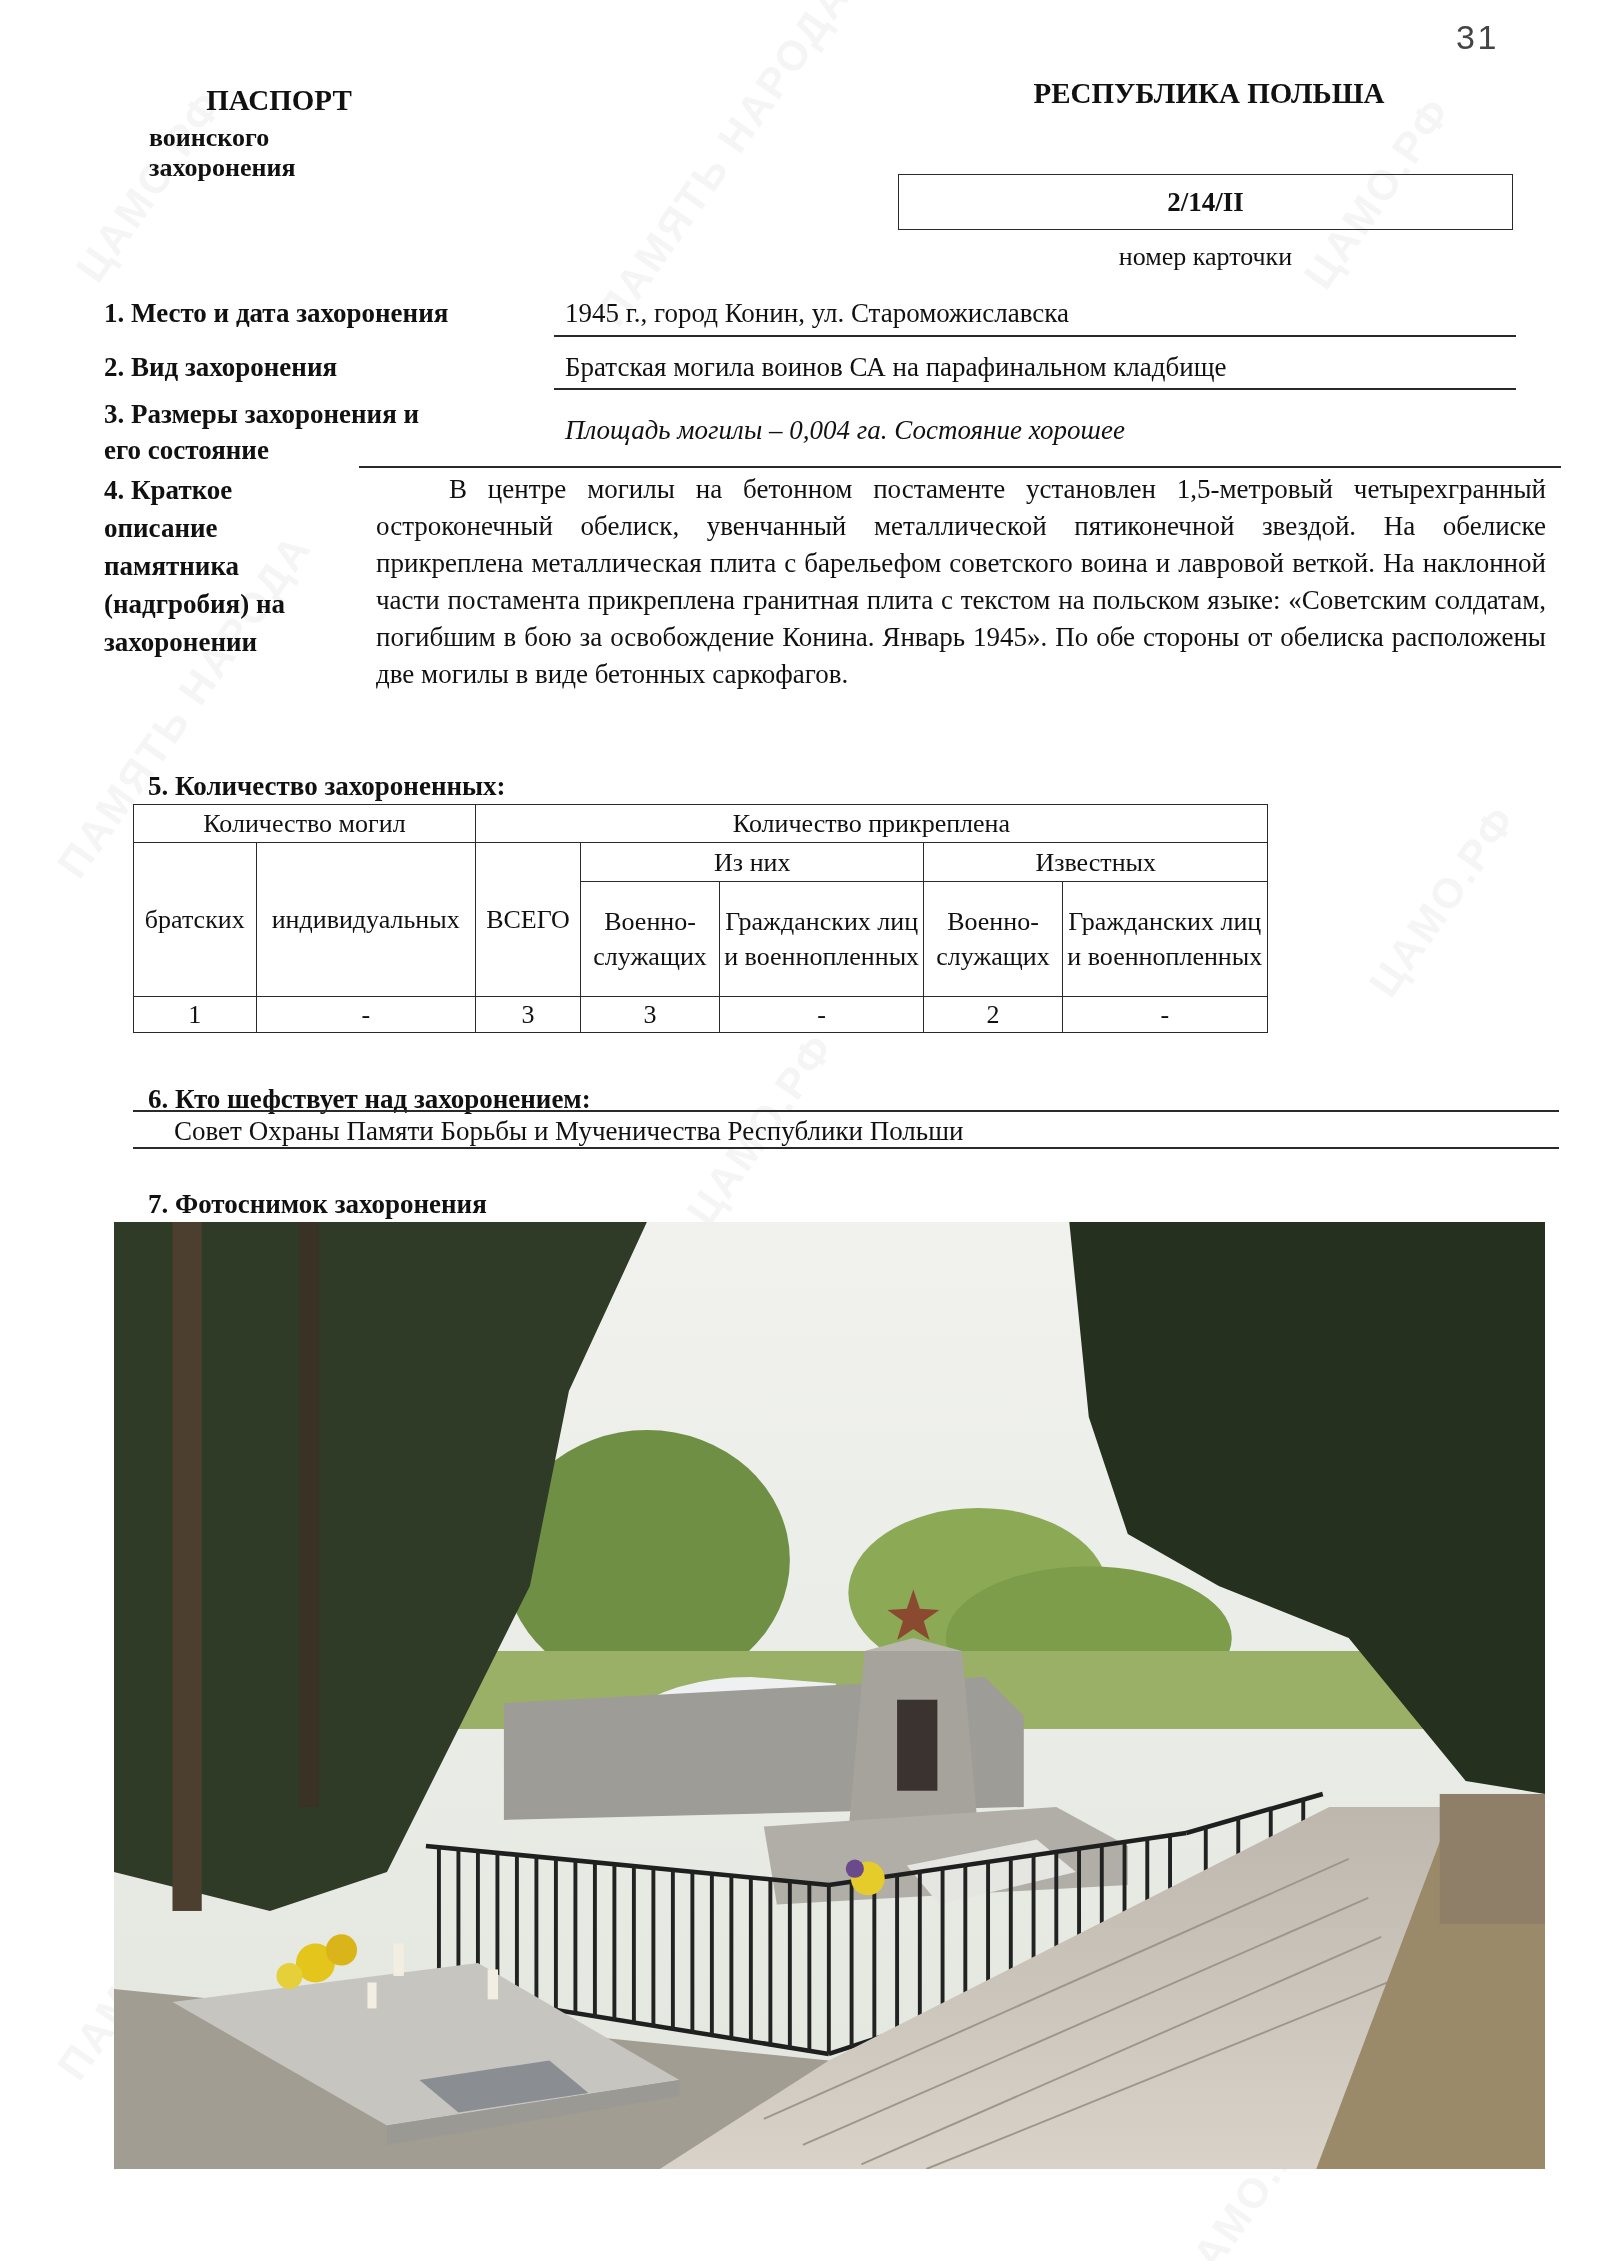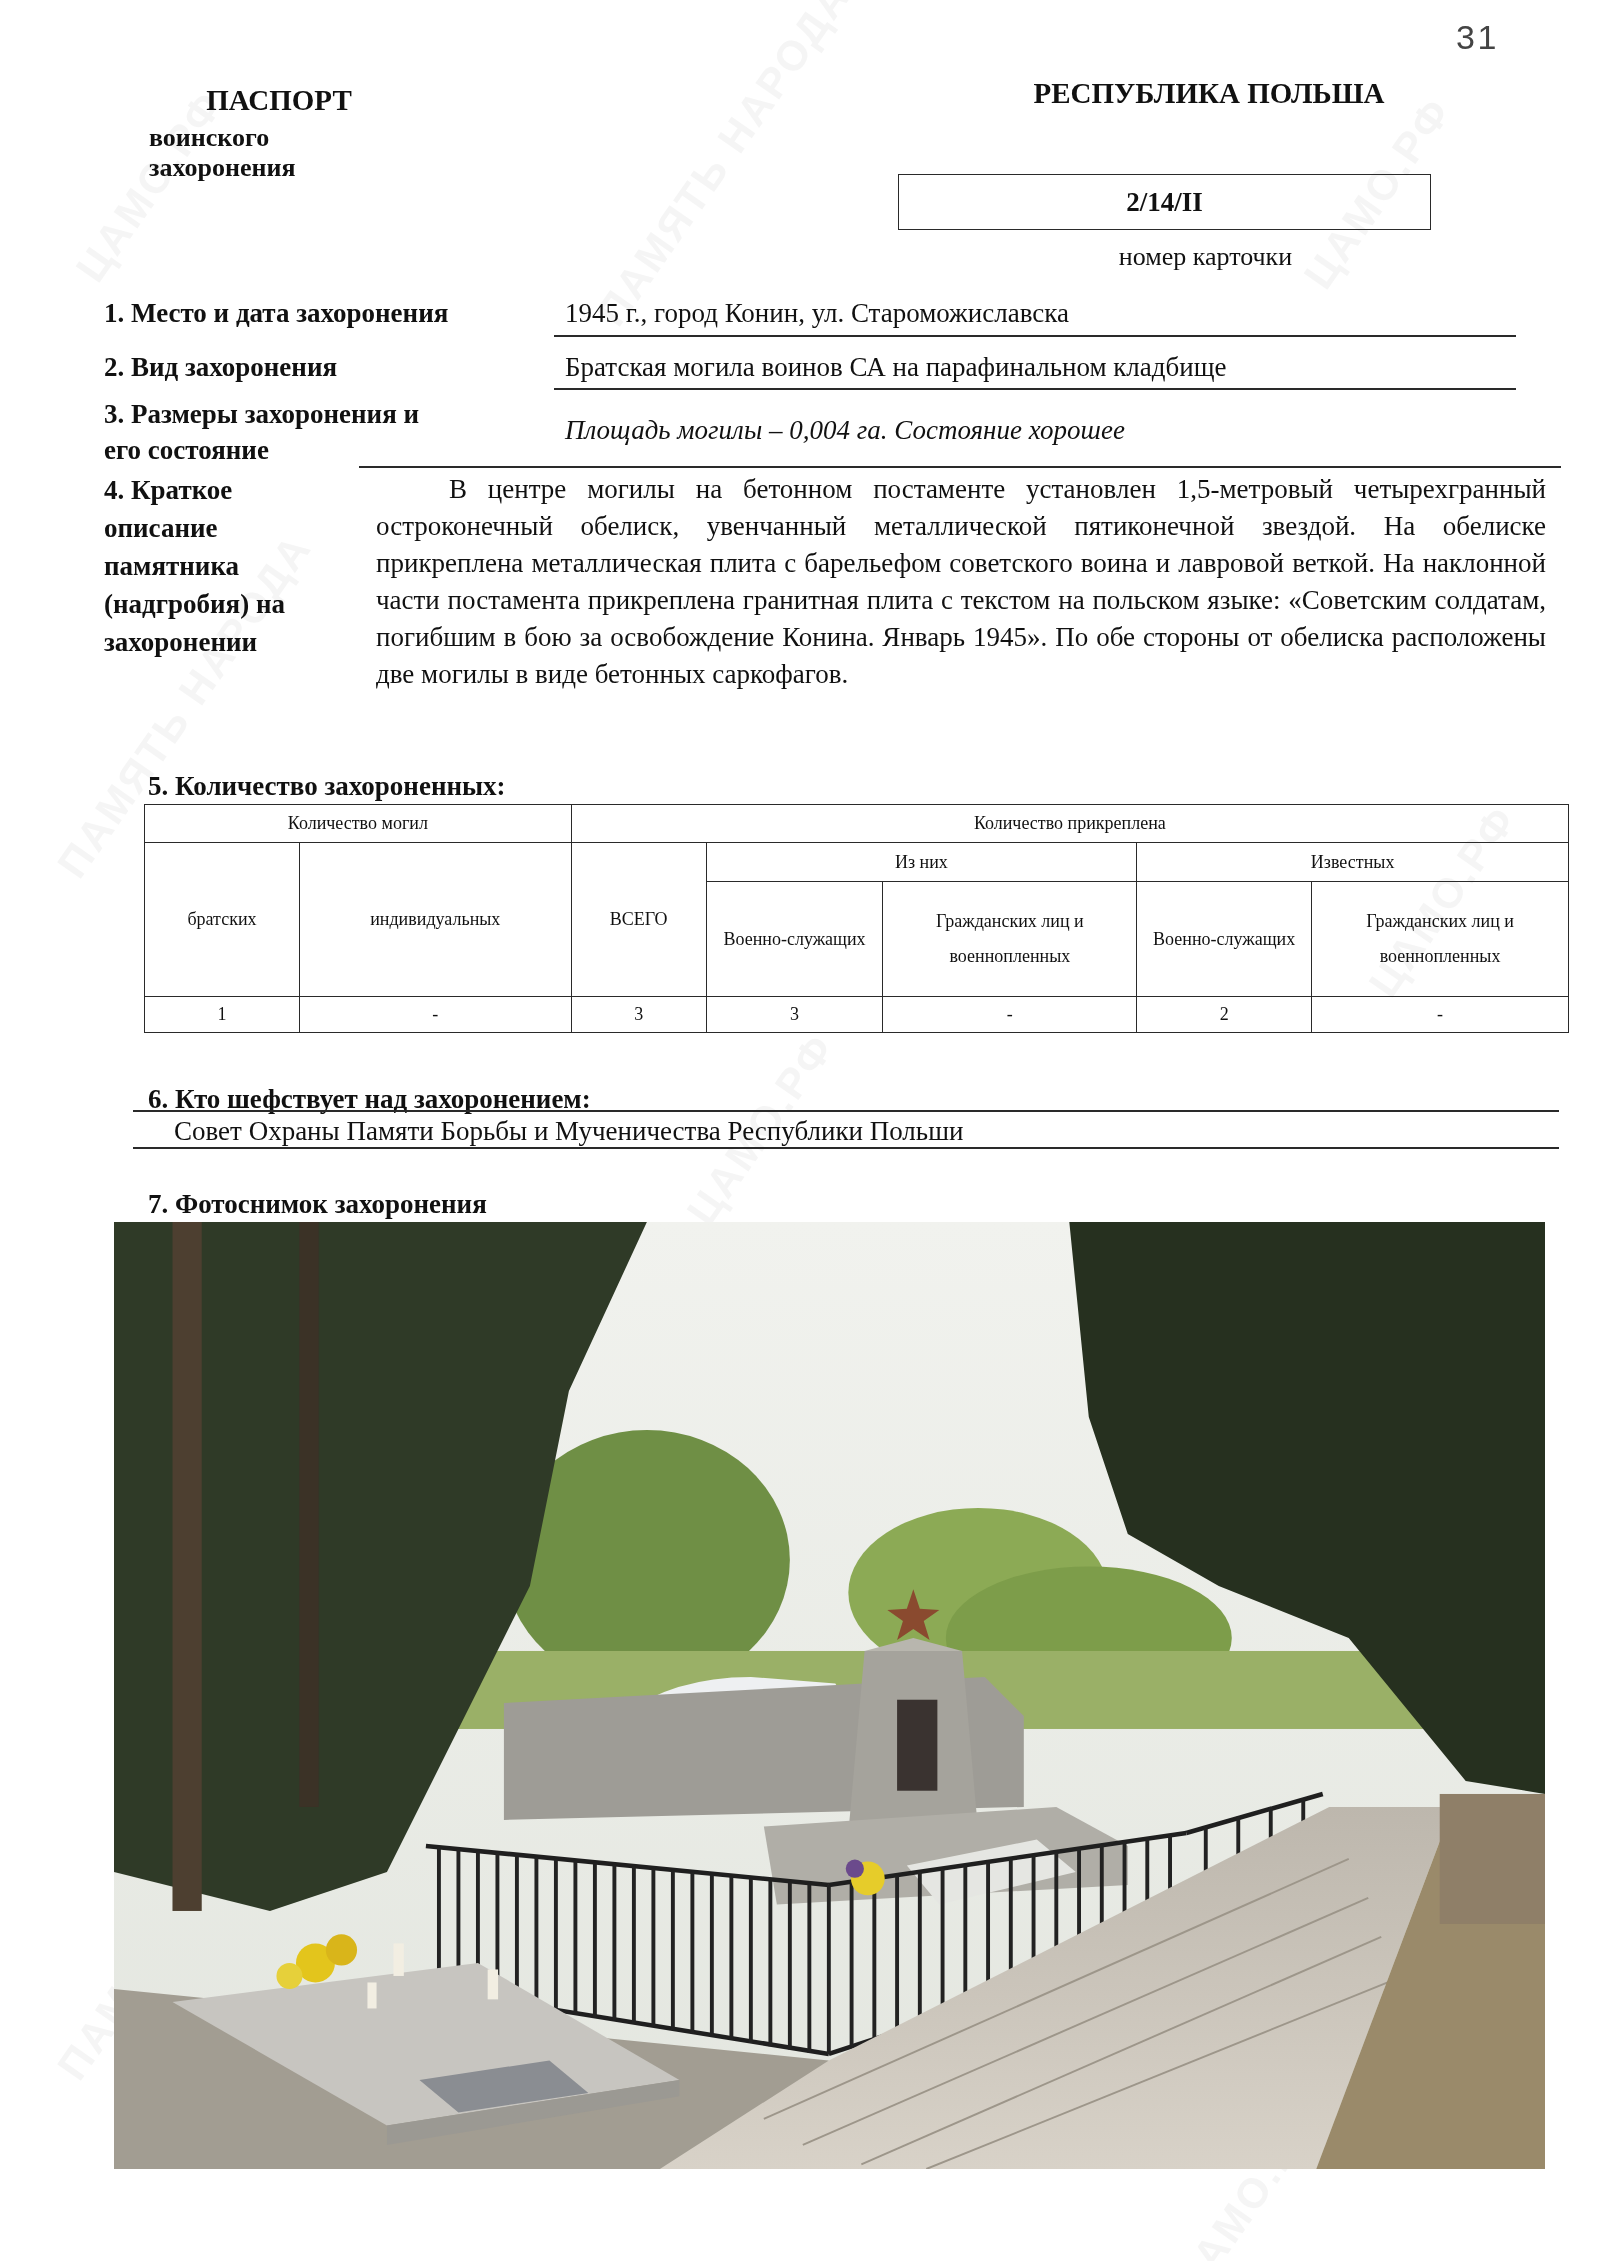--- a/index.html
+++ b/index.html
@@ -17,28 +17,28 @@
     font-size: 42px; transform: rotate(-55deg); white-space: nowrap;
     pointer-events: none; letter-spacing: 2.6px;
   }
   .pagenum { font-family: "Liberation Sans", sans-serif; font-size: 34px; color: #444; letter-spacing: 2.6px; text-align: center; }
   .title { font-size: 29px; }
   .sub { font-size: 26px; }
   .label { font-size: 27px; font-weight: bold; line-height: 38px; }
   .value { font-size: 27px; line-height: 38px; }
   .desc { font-size: 27px; line-height: 37px; text-align: justify; }
   .cardbox {
-    position: absolute; left: 898px; top: 174px; width: 533px; height: 56px;
+    position: absolute; left: 898px; top: 174px; width: 615px; height: 56px;
     border: 1.9px solid #2a2a2a; box-sizing: border-box;
     display: flex; align-items: center; justify-content: center;
     font-size: 27px; font-weight: bold;
   }
   table.burials {
-    position: absolute; left: 144px; top: 804px; width: 1425px;
-    border-collapse: collapse; font-size: 18px; text-align: center;
+    position: absolute; left: 133px; top: 804px; width: 1135px;
+    border-collapse: collapse; font-size: 26px; text-align: center;
   }
   table.burials td { border: 1.9px solid #2a2a2a; padding: 0 3.9px; line-height: 35px; }
   .photo {
     position: absolute; left: 114px; top: 1222px; width: 1431px; height: 947px;
     overflow: hidden; background: #cfd3cc;
   }
   .photo svg { width: 100%; height: 100%; display: block; }
 </style>
 </head>
 <body>

